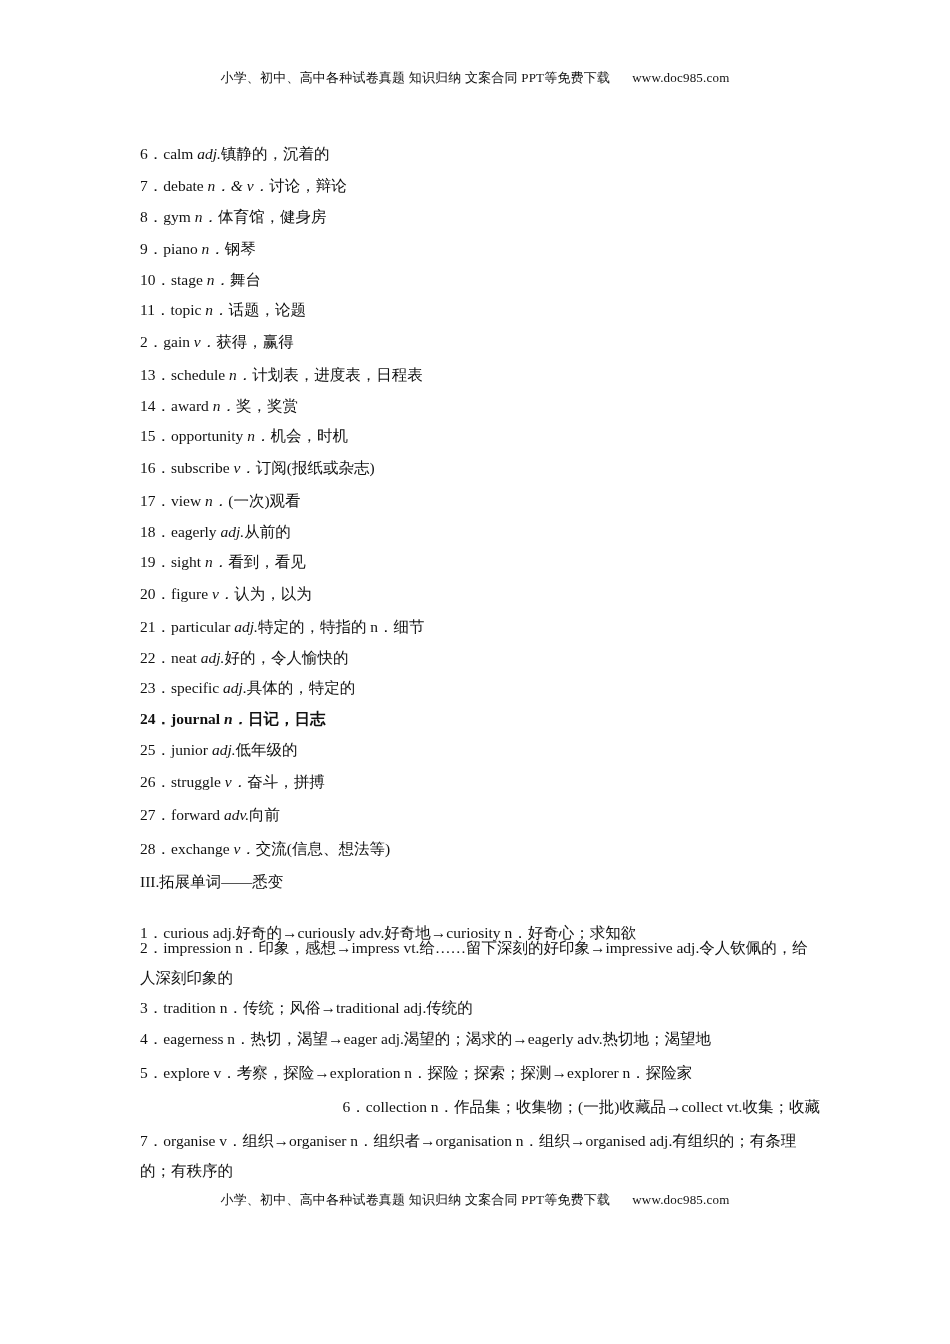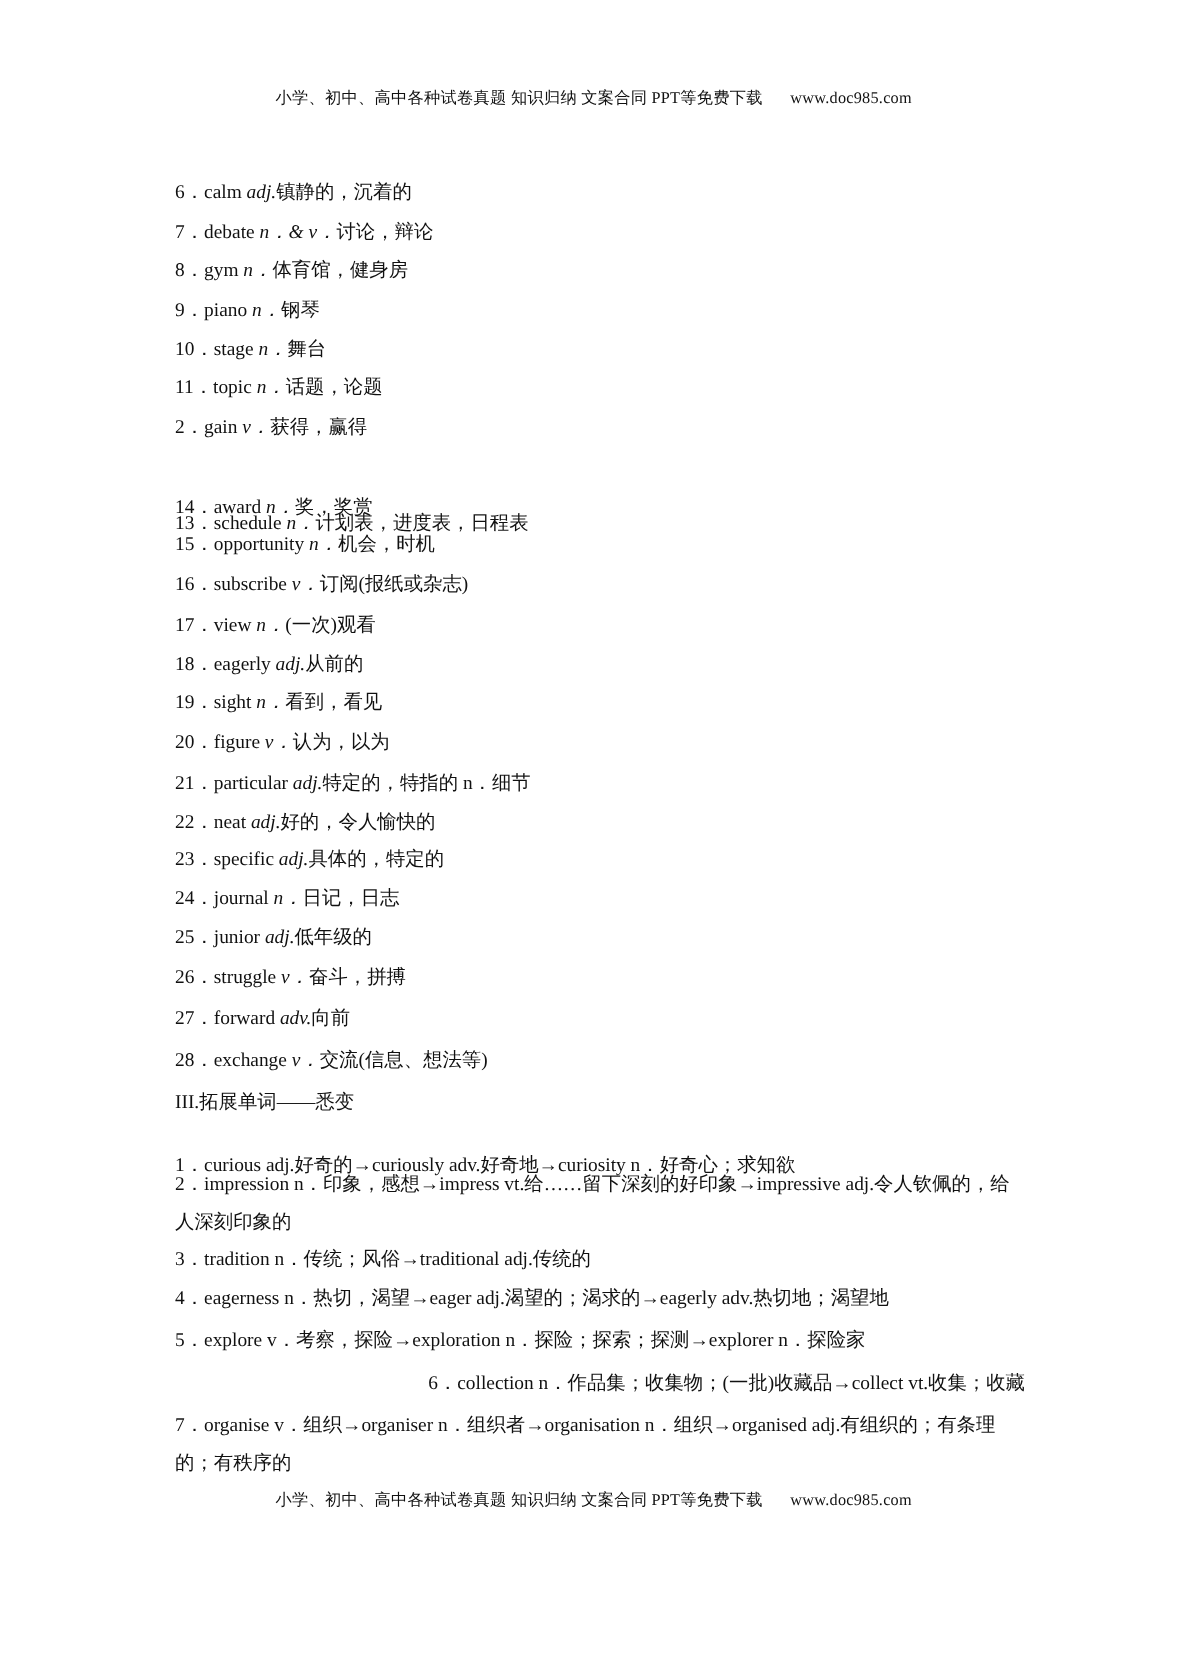--- a/index.html
+++ b/index.html
@@ -28,32 +28,32 @@
 </div>
 
 <div id="vocab-list">
     <div class="line" style="top: 144px;"><span>6．</span><span>calm </span><i>adj.</i><span>镇静的，沉着的</span></div>
     <div class="line" style="top: 176px;"><span>7．</span><span>debate </span><i>n．&amp; v．</i><span>讨论，辩论</span></div>
     <div class="line" style="top: 207px;"><span>8．</span><span>gym </span><i>n．</i><span>体育馆，健身房</span></div>
     <div class="line" style="top: 239px;"><span>9．</span><span>piano </span><i>n．</i><span>钢琴</span></div>
     <div class="line" style="top: 270px;"><span>10．</span><span>stage </span><i>n．</i><span>舞台</span></div>
     <div class="line" style="top: 300px;"><span>11．</span><span>topic </span><i>n．</i><span>话题，论题</span></div>
     <div class="line" style="top: 332px;"><span>2．</span><span>gain </span><i>v．</i><span>获得，赢得</span></div>
-    <div class="line" style="top: 365px; margin-top: 44px;"><span>13．</span><span>schedule </span><i>n．</i><span>计划表，进度表，日程表</span></div>
+    <div class="line" style="top: 365px;"><span>13．</span><span>schedule </span><i>n．</i><span>计划表，进度表，日程表</span></div>
     <div class="line" style="top: 396px;"><span>14．</span><span>award </span><i>n．</i><span>奖，奖赏</span></div>
     <div class="line" style="top: 426px;"><span>15．</span><span>opportunity </span><i>n．</i><span>机会，时机</span></div>
     <div class="line" style="top: 458px;"><span>16．</span><span>subscribe </span><i>v．</i><span>订阅(报纸或杂志)</span></div>
     <div class="line" style="top: 491px;"><span>17．</span><span>view </span><i>n．</i><span>(一次)观看</span></div>
     <div class="line" style="top: 522px;"><span>18．</span><span>eagerly </span><i>adj.</i><span>从前的</span></div>
     <div class="line" style="top: 552px;"><span>19．</span><span>sight </span><i>n．</i><span>看到，看见</span></div>
     <div class="line" style="top: 584px;"><span>20．</span><span>figure </span><i>v．</i><span>认为，以为</span></div>
     <div class="line" style="top: 617px;"><span>21．</span><span>particular </span><i>adj.</i><span>特定的，特指的  n．细节</span></div>
     <div class="line" style="top: 648px;"><span>22．</span><span>neat </span><i>adj.</i><span>好的，令人愉快的</span></div>
     <div class="line" style="top: 678px;"><span>23．</span><span>specific </span><i>adj.</i><span>具体的，特定的</span></div>
-    <div class="line" style="top: 709px;"><span>24．</span><span>journal </span><i>n．</i><span>日记，日志</span></div>
+    <div class="line" style="top: 709px; font-weight: bold;"><span>24．</span><span>journal </span><i>n．</i><span>日记，日志</span></div>
     <div class="line" style="top: 740px;"><span>25．</span><span>junior </span><i>adj.</i><span>低年级的</span></div>
     <div class="line" style="top: 772px;"><span>26．</span><span>struggle </span><i>v．</i><span>奋斗，拼搏</span></div>
     <div class="line" style="top: 805px;"><span>27．</span><span>forward </span><i>adv.</i><span>向前</span></div>
     <div class="line" style="top: 839px;"><span>28．</span><span>exchange </span><i>v．</i><span>交流(信息、想法等)</span></div>
   </div>
 
 <div class="line" style="top:872px;">III.拓展单词——悉变</div>
 
 <div id="s3-list">
     <div class="wrap2" style="width: 680px; top: 880px; line-height: 20px; margin-top: 43px;">1．curious adj.好奇的→curiously adv.好奇地→curiosity n．好奇心；求知欲</div>

